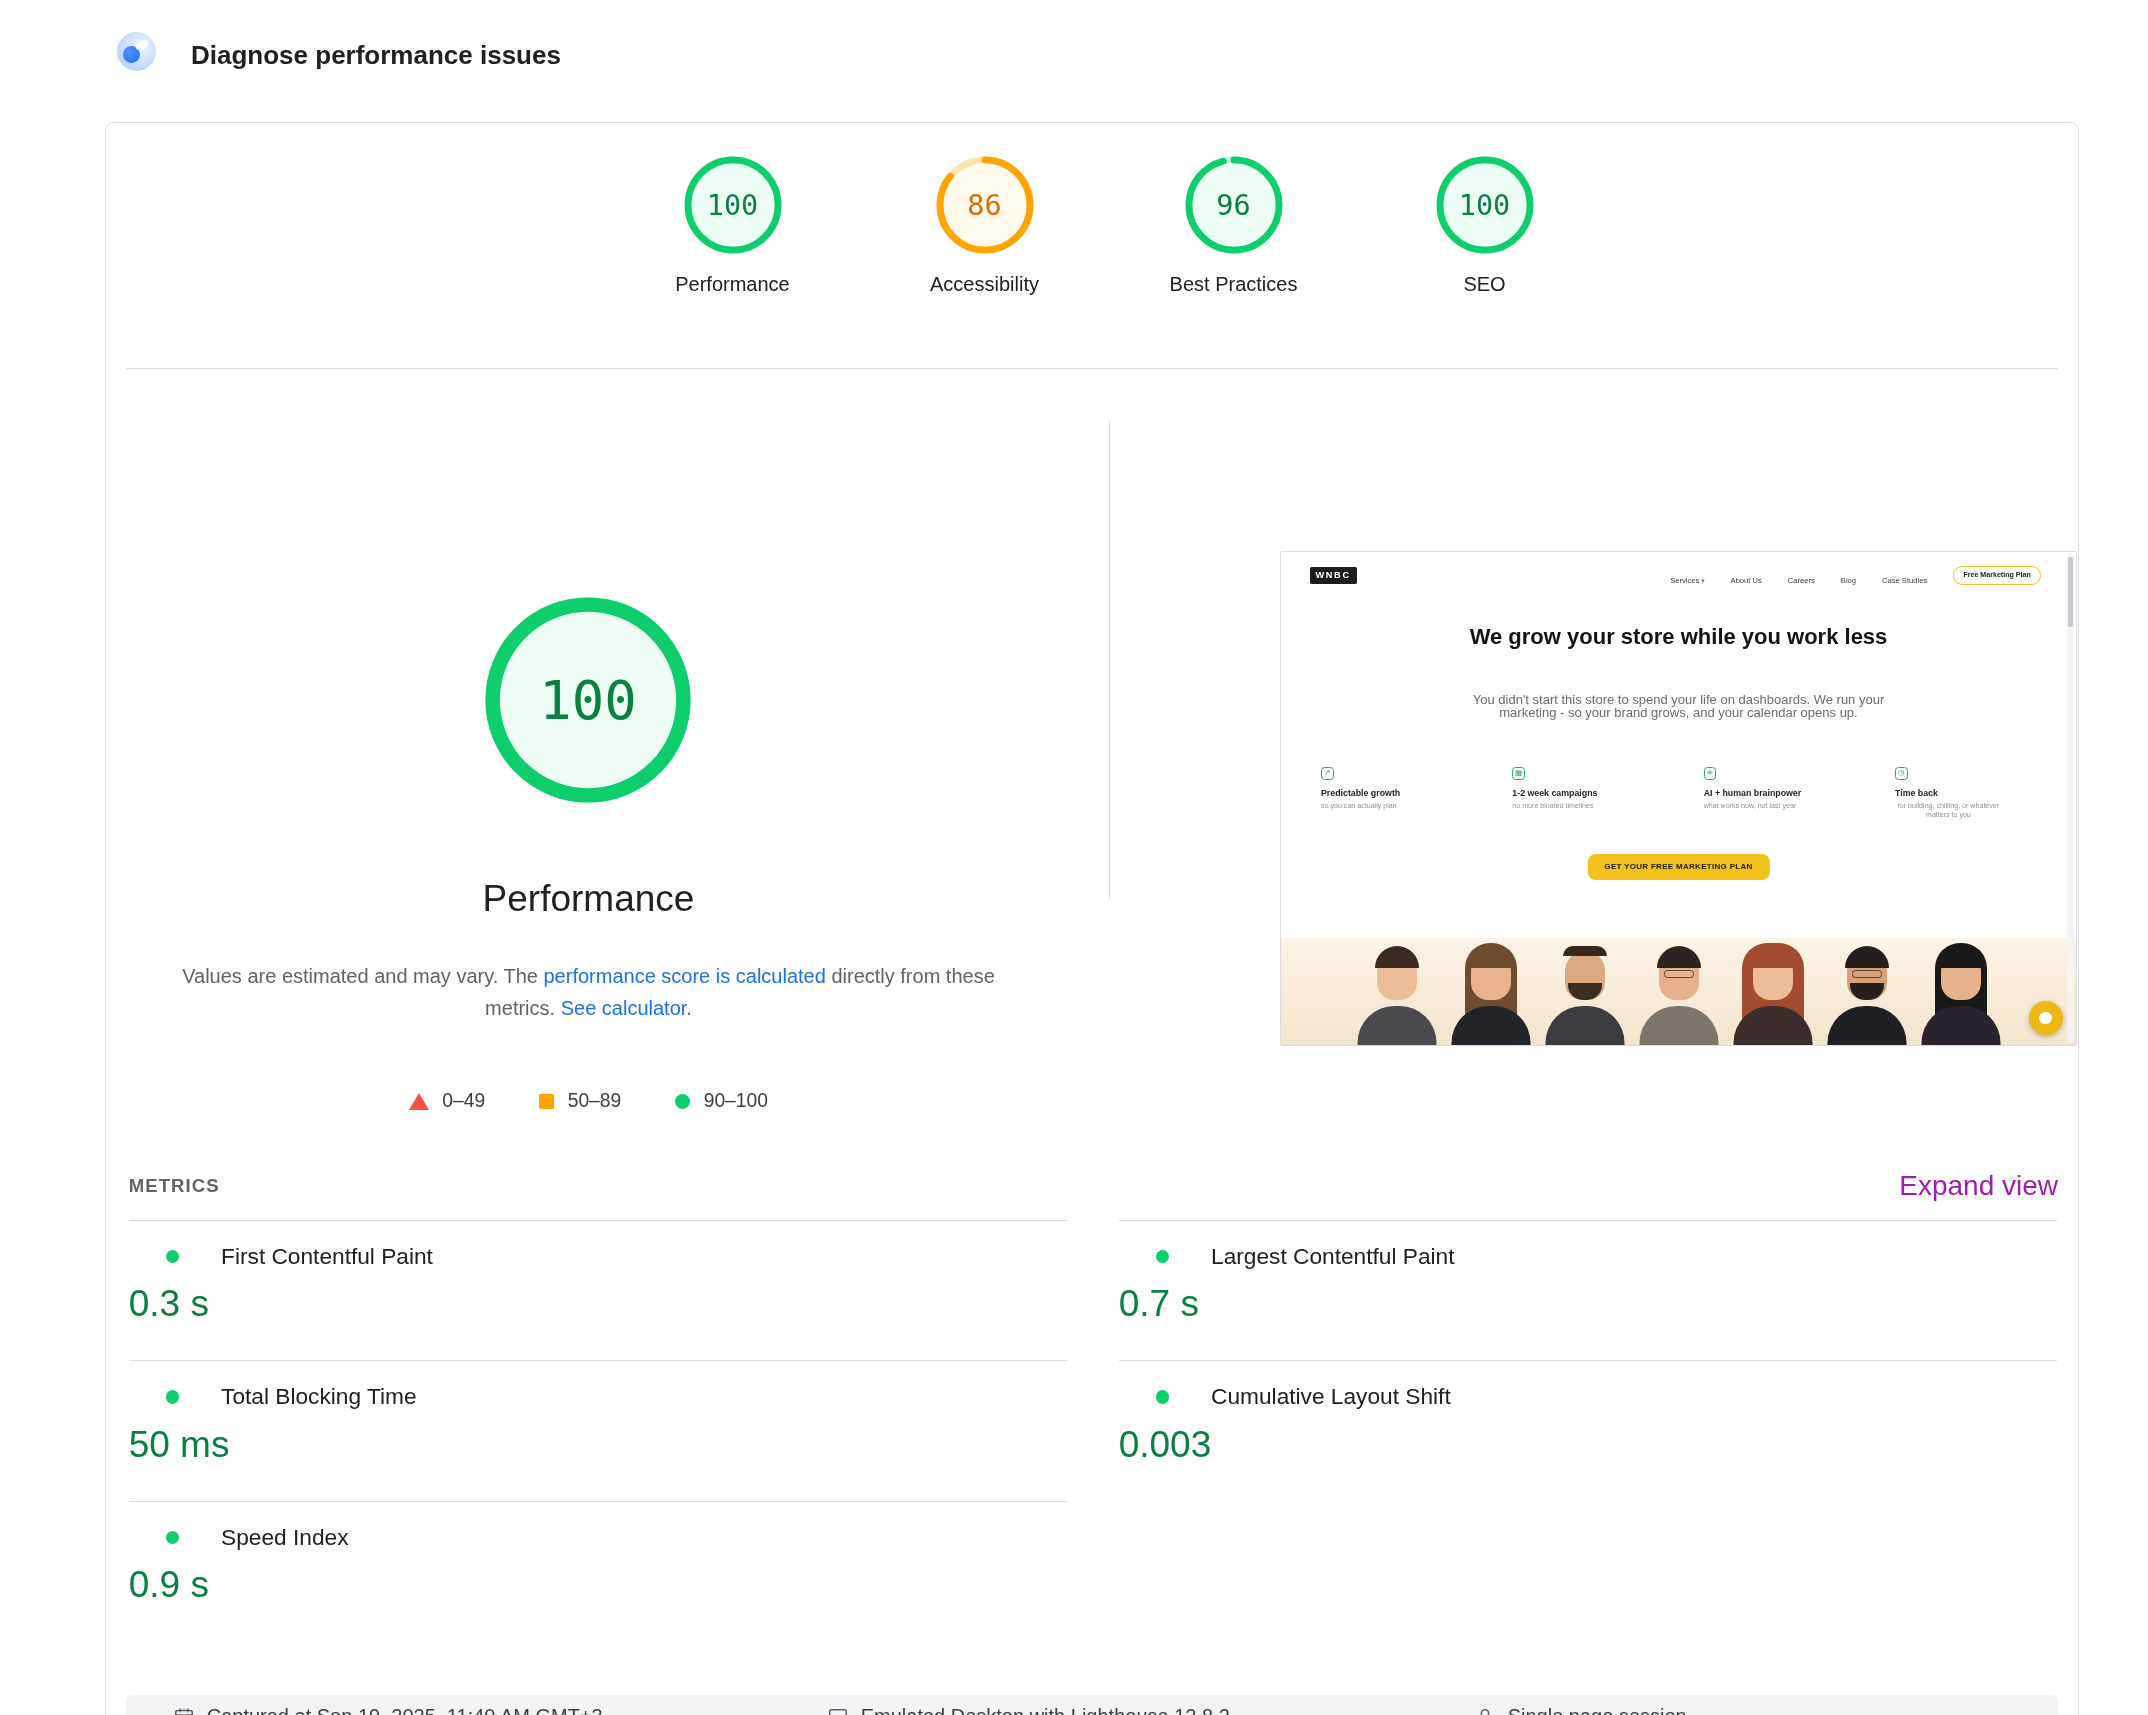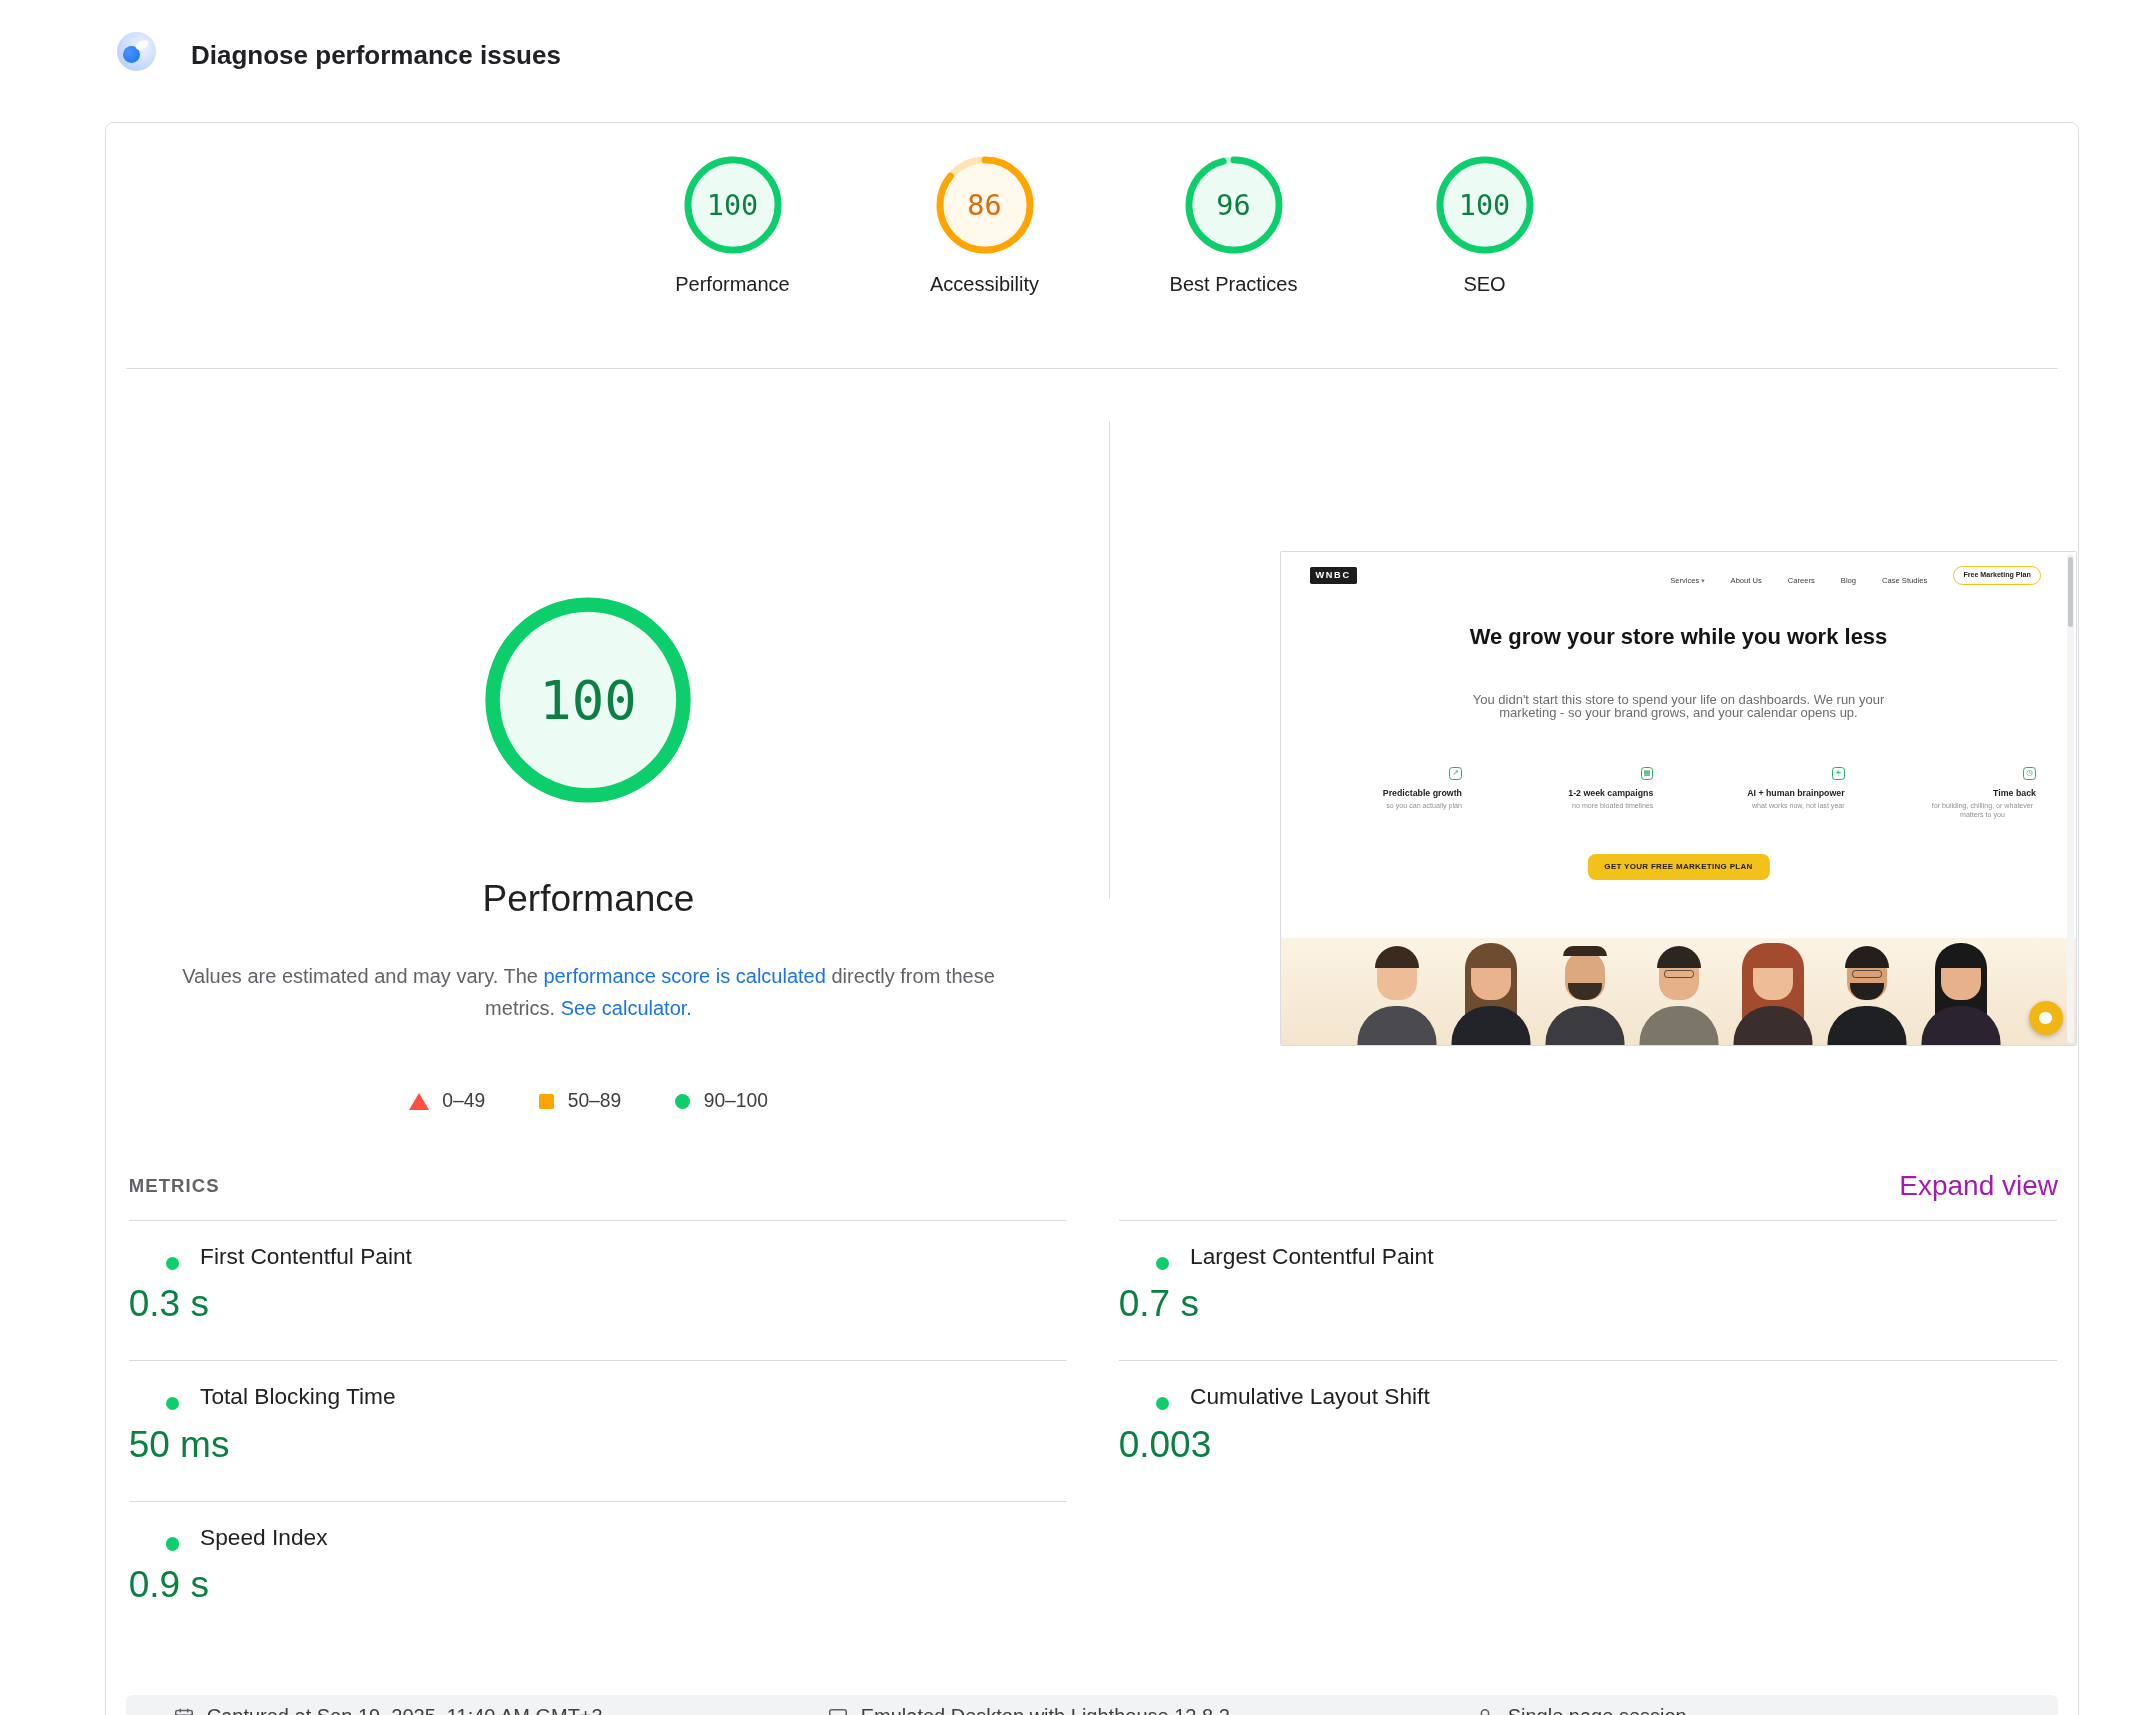--- a/index.html
+++ b/index.html
@@ -69,21 +69,21 @@
   .shape-circ{width:15px;height:15px;background:var(--pass);border-radius:50%;}
 
   
   .metrics-head{position:absolute;left:22.7px;right:20px;top:1047px;display:flex;
                 justify-content:space-between;align-items:center;}
   .metrics-title{font-size:18.5px;font-weight:700;letter-spacing:1.1px;color:#5f6368;}
   .expand-view{font-size:28px;color:#a21caf;cursor:pointer;}
   .metrics-grid{position:absolute;left:22.7px;top:1097px;width:1928px;display:grid;
                 grid-template-columns:1fr 1fr;column-gap:52px;}
   .metric{border-top:0.8px solid var(--border);padding:22px 0 35px;}
-  .metric-name-row{display:flex;align-items:flex-end;gap:21px;padding-left:37px;}
+  .metric-name-row{display:flex;align-items:center;gap:42px;padding-left:37px;}
   .metric-dot{width:13.4px;height:13.4px;border-radius:50%;background:var(--pass);flex:none;}
   .metric-name{font-size:22.7px;color:#202124;}
   .metric-value{margin-top:13.4px;font-size:37px;color:var(--pass-text);}
 
   
   .foot{position:absolute;left:20px;right:20px;top:1572px;height:67px;background:#f1f3f4;border-radius:6.7px;}
   .foot-item{position:absolute;top:10px;display:flex;align-items:center;gap:11.7px;
              font-size:20px;color:#3c4043;white-space:nowrap;}
   .foot-item svg{flex:none;stroke:#5f6368;fill:none;stroke-width:1.7;}
 
@@ -99,21 +99,21 @@
   .t-nav{display:flex;align-items:flex-end;gap:26px;font-size:7.6px;color:#3b3b3b;}
   .t-nav-item{cursor:default;}
   .t-nav-item.has-caret::after{content:" ▾";font-size:6.7px;color:#777;}
   .t-nav-btn{border:1.3px solid var(--cta-yellow);border-radius:11px;padding:4.2px 9.2px;
              font-size:7.1px;font-weight:700;color:#222;white-space:nowrap;}
   .t-heading{position:absolute;left:59px;right:59px;top:72px;text-align:center;
              font-size:22px;font-weight:700;color:#141414;}
   .t-body{position:absolute;left:164px;right:164px;top:141px;text-align:center;
           font-size:13px;line-height:13.4px;color:#6b6b6b;}
   .t-features{position:absolute;left:40px;right:40px;top:215px;display:flex;justify-content:space-between;}
-  .t-feature{width:141px;display:flex;flex-direction:column;align-items:flex-end;text-align:center;}
+  .t-feature{width:141px;display:flex;flex-direction:column;align-items:flex-start;text-align:center;}
   .t-feat-icon{width:12.6px;height:12.6px;border:1.3px solid #27ae60;border-radius:3.4px;color:#27ae60;
                font-size:7.6px;line-height:10px;display:flex;align-items:center;justify-content:center;}
   .t-feature:nth-child(1) .t-feat-icon::after{content:"↗";}
   .t-feature:nth-child(2) .t-feat-icon::after{content:"▦";}
   .t-feature:nth-child(3) .t-feat-icon::after{content:"✳";}
   .t-feature:nth-child(4) .t-feat-icon::after{content:"◷";}
   .t-feat-title{margin-top:8.4px;font-size:8.8px;font-weight:700;color:#222;}
   .t-feat-cap{margin-top:4.2px;font-size:7.1px;line-height:9.2px;color:#909090;max-width:107px;}
   .t-cta{position:absolute;left:50%;transform:translateX(-50%);top:302px;background:var(--cta-yellow);
          border-radius:8px;padding:8.4px 17px;font-size:8px;font-weight:700;letter-spacing:0.3px;

